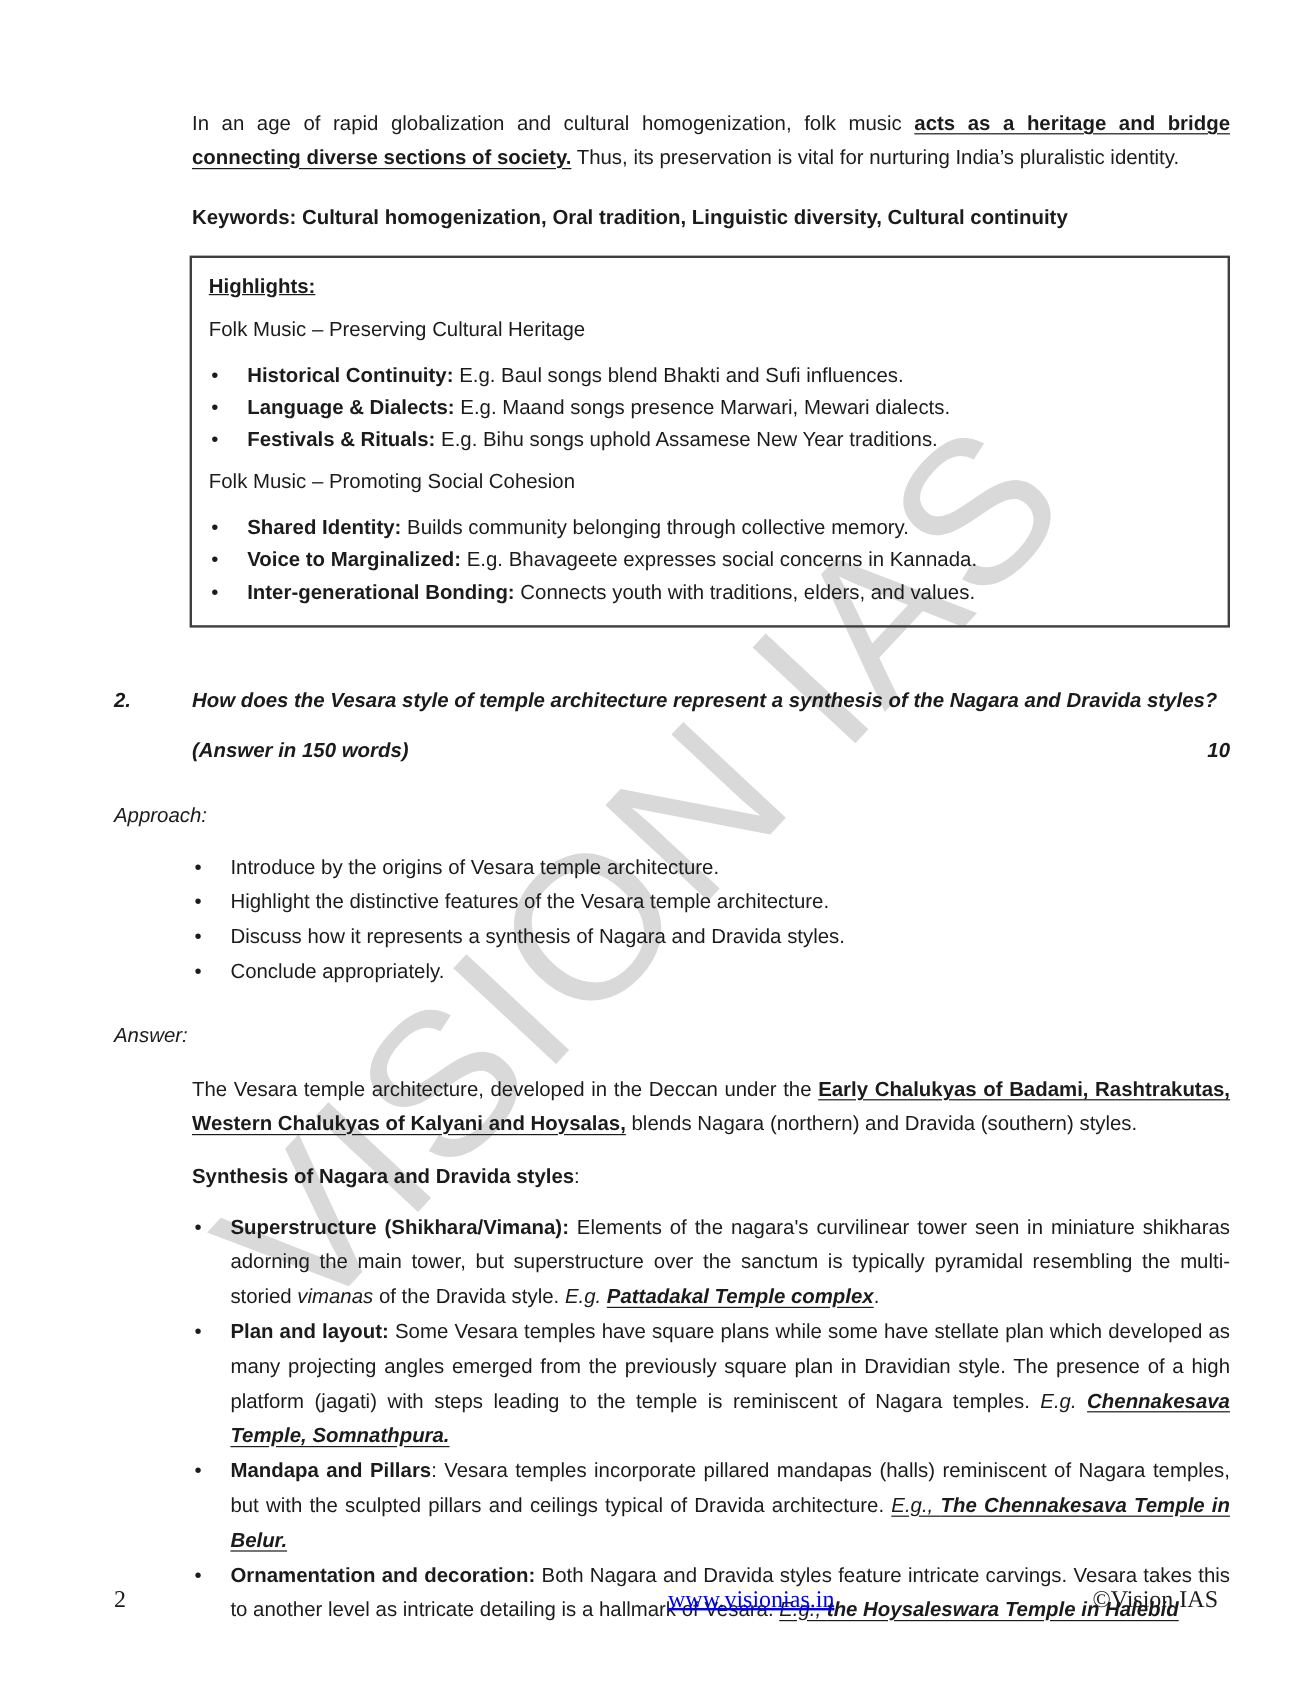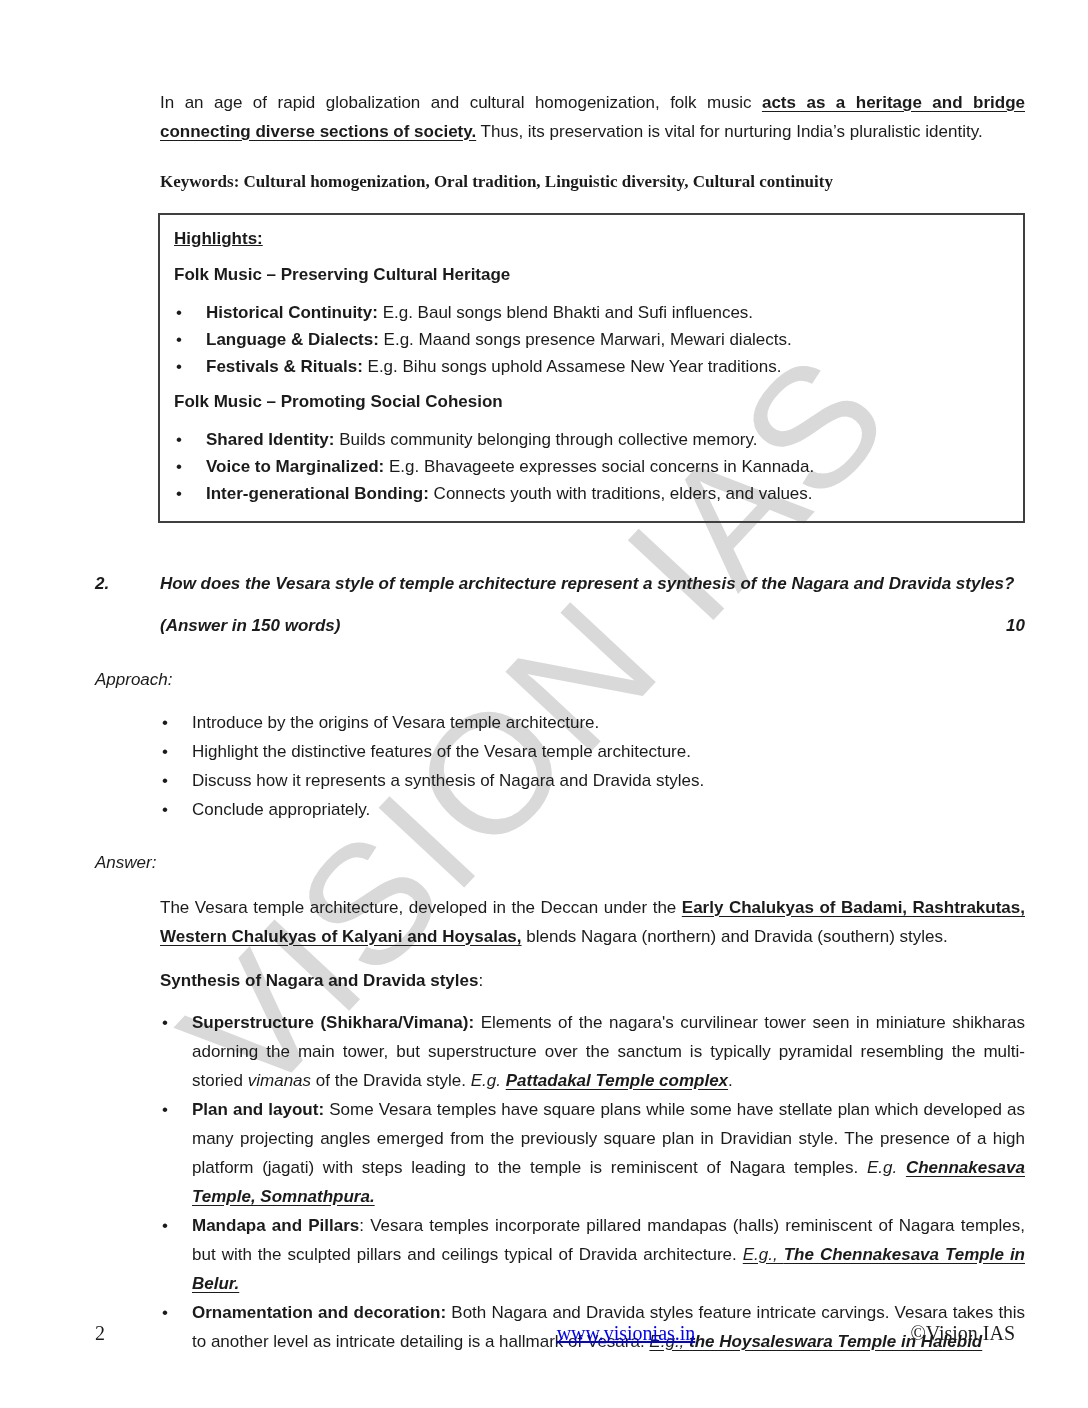--- a/index.html
+++ b/index.html
@@ -33,35 +33,34 @@
   }
   .intro-para{
     margin:0 0 0 65px;
     line-height:29px;
     text-align:justify;
   }
   .keywords{
     margin:21px 0 17px 65px;
     line-height:29px;
     font-weight:bold;
-    font-family:Liberation Serif, serif;
   }
   .box{
     margin-left:63px;
     border:2px solid #3f3f3f;
     padding:10px 14px 14px 14px;
   }
   .box-title{
     font-weight:bold;
     text-decoration:underline;
     line-height:28px;
     margin-bottom:8px;
   }
   .box-heading{
-    font-weight:bold;
+    font-weight:normal;
     line-height:28px;
     margin:8px 0 10px 0;
   }
   .bullet-row{
     display:flex;
     line-height:27px;
   }
   .bullet-marker{
     width:30px;
     flex-shrink:0;

